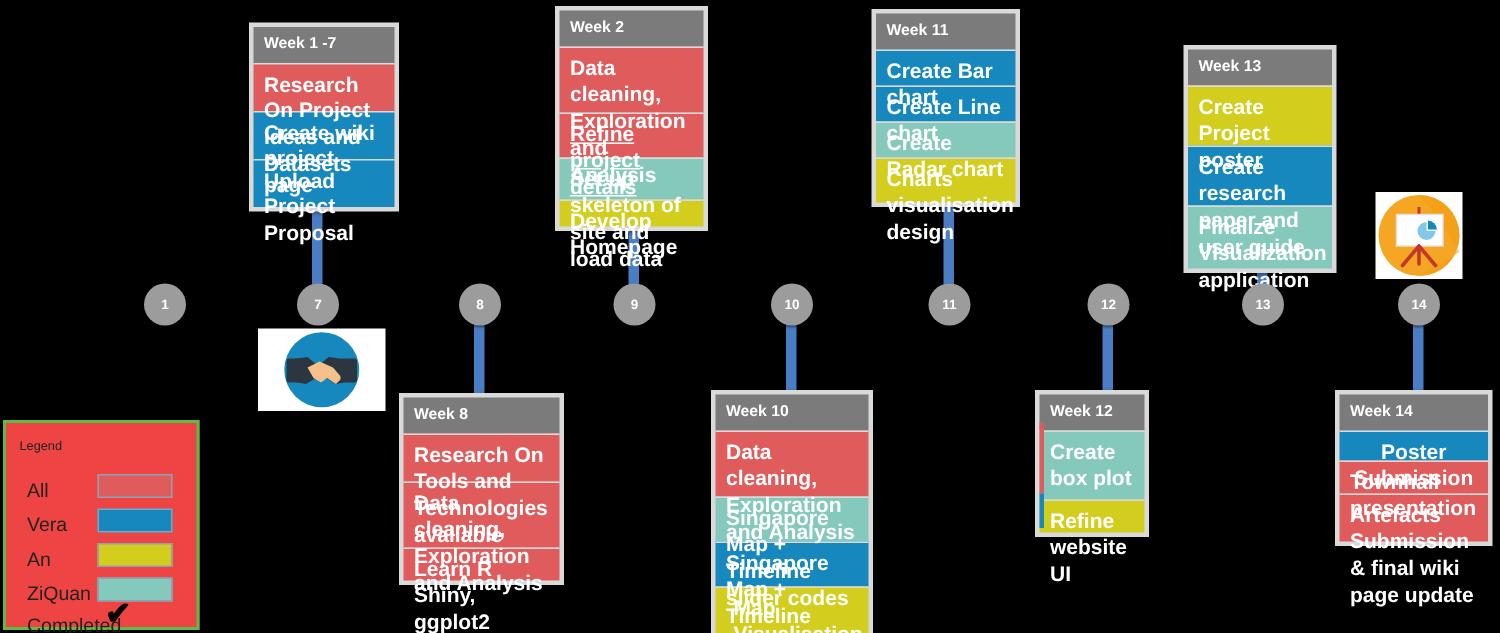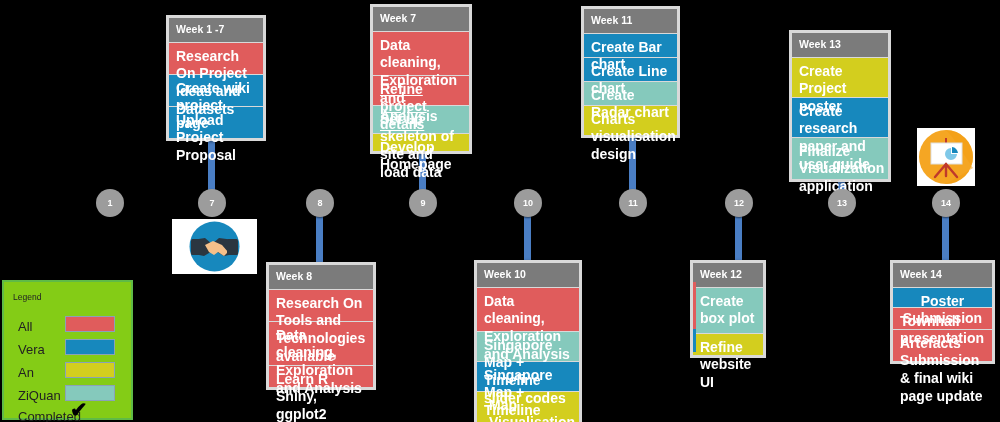--- a/index.html
+++ b/index.html
@@ -89,21 +89,21 @@
     z-index: 7;
   }
 
   
   #legend {
     position: absolute;
     left: 2px;
     top: 280px;
     width: 131px;
     height: 140px;
-    background: #84cc16;
+    background: #ef4444;
     border: 2px solid #5fbb46;
     box-sizing: border-box;
     z-index: 8;
   }
   #legend .legend-title {
     position: absolute;
     left: 9px;
     top: 10px;
     font-size: 8.5px;
     color: #222222;
@@ -190,21 +190,21 @@
     </div>
 
   <div class="card" style="left:166px; top:15px; width:100px;">
     <div class="card-header">Week 1 -7</div>
     <div class="task c-all" style="height:32px;">Research On Project Ideas and Datasets</div>
     <div class="task c-vera" style="height:32px;">Create wiki project page</div>
     <div class="task c-vera" style="height:32px;">Upload Project Proposal</div>
   </div>
 
   <div class="card" style="left:370px; top:4px; width:102px;">
-    <div class="card-header">Week 7</div>
+    <div class="card-header">Week 2</div>
     <div class="task c-all" style="height:44px;">Data cleaning, Exploration and Analysis</div>
     <div class="task c-all" style="height:30px;text-decoration:underline;">Refine project details</div>
     <div class="task c-ziq" style="height:28px;">Set up skeleton of site and load data</div>
     <div class="task c-an" style="height:18px;">Develop Homepage</div>
   </div>
 
   <div class="card" style="left:581px; top:6px; width:99px;">
     <div class="card-header">Week 11</div>
     <div class="task c-vera" style="height:24px;">Create Bar chart</div>
     <div class="task c-vera" style="height:24px;">Create Line chart</div>

